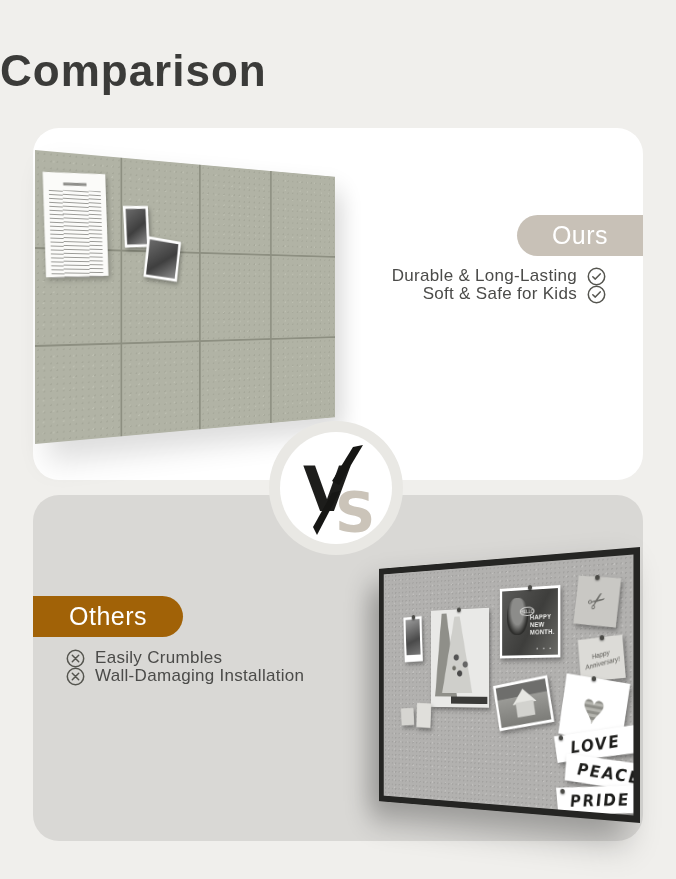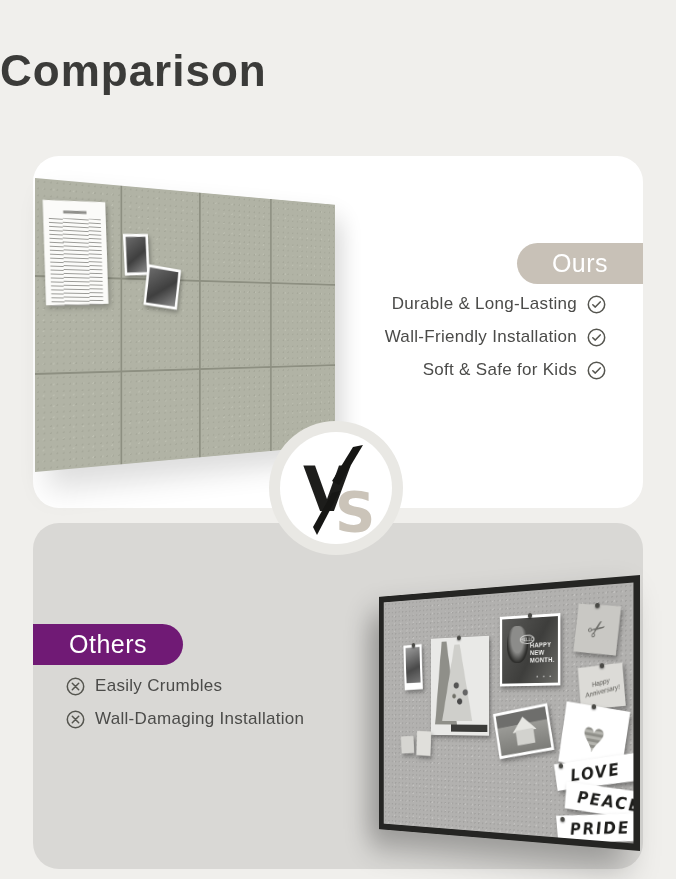--- a/index.html
+++ b/index.html
@@ -12,43 +12,43 @@
   }
 
   
   .page-title {
     position:absolute; top:46px; left:0; width:100%;
     font-size:44px; font-weight:600; letter-spacing:1px;
     color:#3B3B39;
   }
 
   
-  .card { position:absolute; left:33px; width:610px; border-radius:26px;margin-top:28px; }
+  .card { position:absolute; left:33px; width:610px; border-radius:26px; }
   .card-top { top:128px; height:352px; background:#FFFFFF; }
   .card-bottom { top:495px; height:346px; background:#D9D8D5; }
 
   
   .badge {
     position:absolute; height:41px;
     display:flex; align-items:center; justify-content:center;
     color:#FFFFFF; font-size:25px; font-weight:500; letter-spacing:.5px;
   }
   .badge-ours {
     top:87px; right:0; width:126px;
     background:#C8C1B7;
     border-radius:21px 0 0 21px;
   }
   .badge-others {
     top:101px; left:0; width:150px;
-    background:#701a75;
+    background:#a16207;
     border-radius:0 21px 21px 0;
   }
 
   
-  .features { position:absolute; display:flex; flex-direction:column; gap:15px; }
+  .features { position:absolute; display:flex; flex-direction:column; gap:0; }
   .features-ours { top:139px; right:37px; align-items:flex-end; }
   .features-others { top:154px; left:33px; align-items:flex-start; }
   .feature-row { display:flex; align-items:center; gap:10px; height:18px; }
   .feature-label { font-size:17px; color:#4B4B49; letter-spacing:.3px; white-space:nowrap; }
   .feature-icon { width:19px; height:19px; flex:0 0 auto; }
   .feature-icon svg { display:block; }
 
   
   .vs-emblem { position:absolute; left:269px; top:421px; width:134px; height:134px; z-index:5; }
 
@@ -214,29 +214,20 @@
     <div class="feature-row">
       <span class="feature-label">Durable &amp; Long-Lasting</span>
       <span class="feature-icon">
         <svg width="19" height="19" viewBox="0 0 19 19">
             <circle cx="9.5" cy="9.5" r="8.2" fill="none" stroke="#55554F" stroke-width="1.5"></circle>
             <path d="M5.8 9.7 L8.3 12.1 L13.2 6.9" fill="none" stroke="#55554F" stroke-width="1.5" stroke-linecap="round" stroke-linejoin="round"></path>
           </svg>
       </span>
     </div>
     <div class="feature-row">
-      <span class="feature-label">Wall-Friendly Installation</span>
-      <span class="feature-icon">
-        <svg width="19" height="19" viewBox="0 0 19 19">
-            <circle cx="9.5" cy="9.5" r="8.2" fill="none" stroke="#55554F" stroke-width="1.5"></circle>
-            <path d="M5.8 9.7 L8.3 12.1 L13.2 6.9" fill="none" stroke="#55554F" stroke-width="1.5" stroke-linecap="round" stroke-linejoin="round"></path>
-          </svg>
-      </span>
-    </div>
-    <div class="feature-row">
       <span class="feature-label">Soft &amp; Safe for Kids</span>
       <span class="feature-icon">
         <svg width="19" height="19" viewBox="0 0 19 19">
             <circle cx="9.5" cy="9.5" r="8.2" fill="none" stroke="#55554F" stroke-width="1.5"></circle>
             <path d="M5.8 9.7 L8.3 12.1 L13.2 6.9" fill="none" stroke="#55554F" stroke-width="1.5" stroke-linecap="round" stroke-linejoin="round"></path>
           </svg>
       </span>
     </div>
   </div>
 </div>

